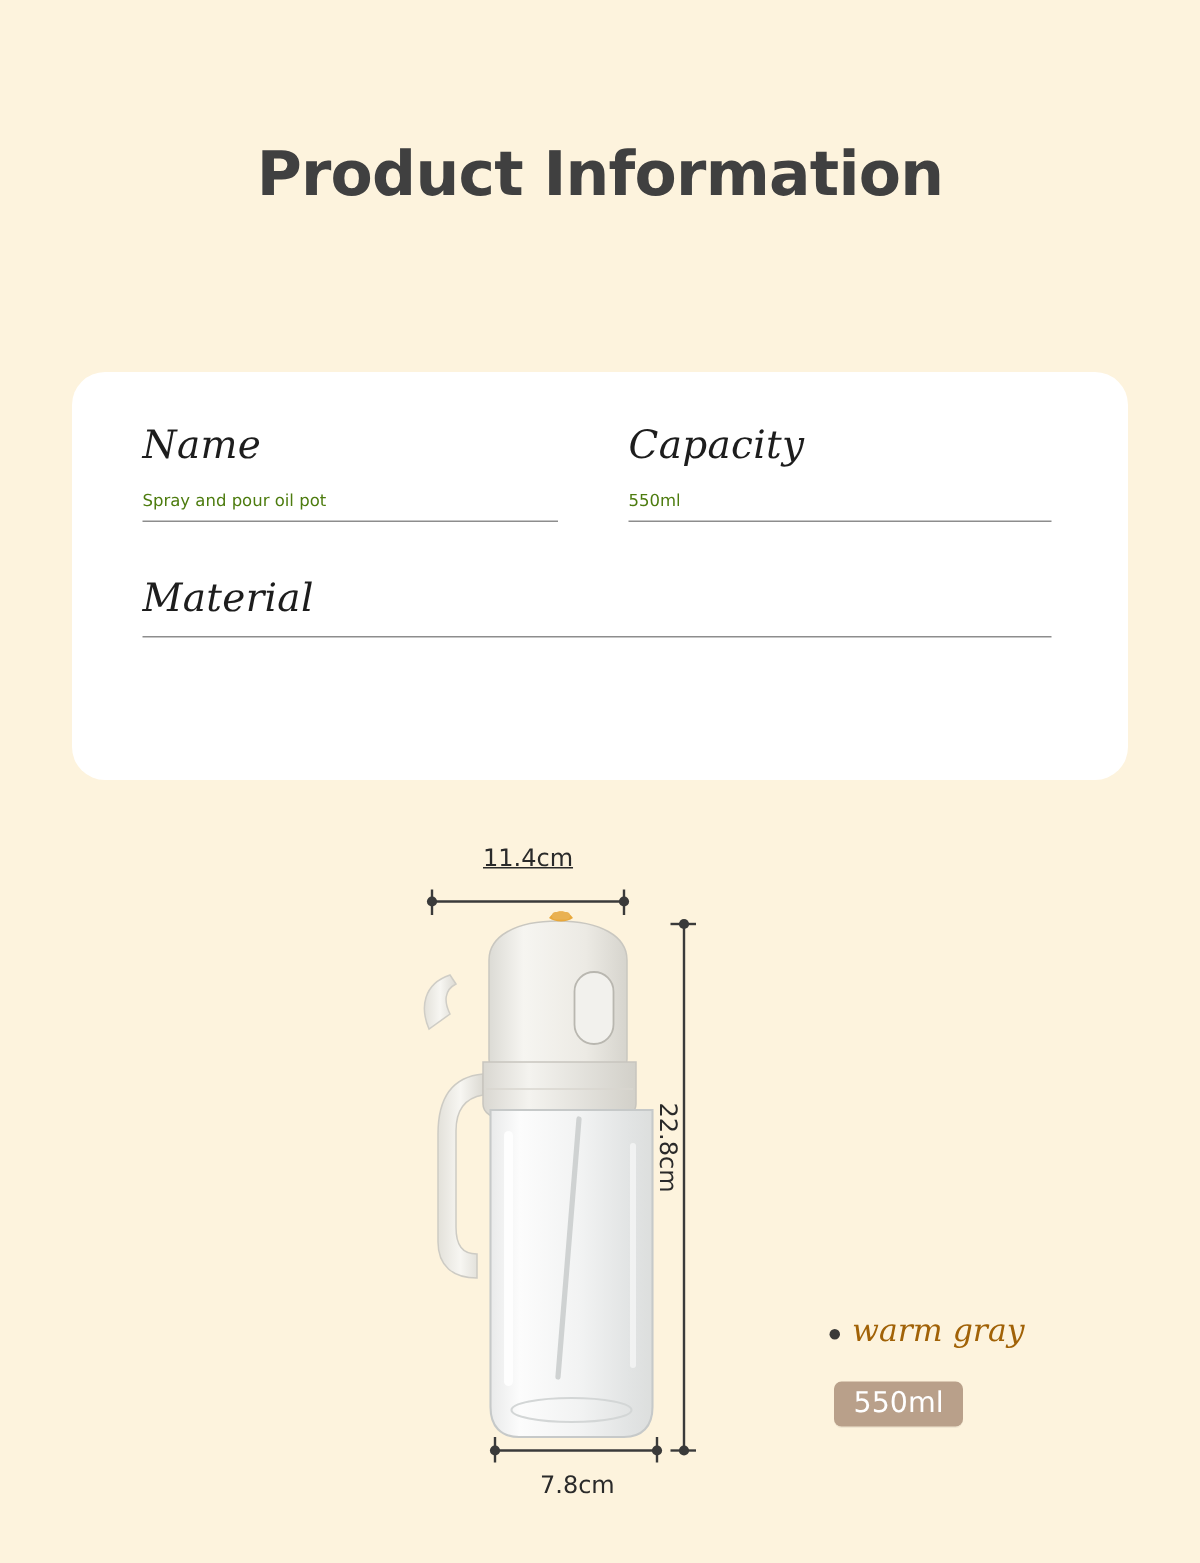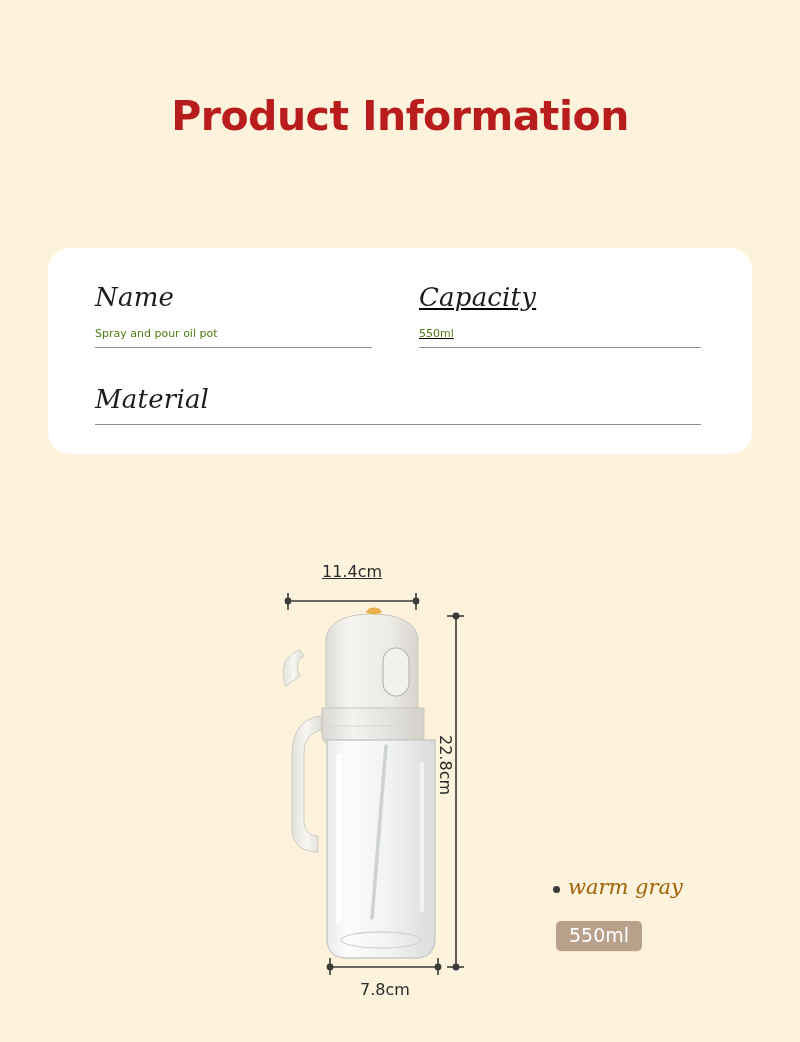--- a/index.html
+++ b/index.html
@@ -24,30 +24,30 @@
   .page-title {
     position: absolute;
     top: 92px;
     left: 0;
     width: 800px;
     text-align: center;
     font-family: "DejaVu Sans", sans-serif;
     font-weight: bold;
     font-size: 41px;
     letter-spacing: -0.5px;
-    color: #b91c1c;
+    color: #404040;
   }
 
   
   .info-card {
     position: absolute;
     left: 48px;
     top: 248px;
     width: 704px;
-    height: 206px;
+    height: 272px;
     background: #ffffff;
     border-radius: 22px;
     box-sizing: border-box;
     padding-left: 20px;
   }
 
   .field {
     position: absolute;
   }
   .field-label {
@@ -71,21 +71,21 @@
   .rule {
     height: 1px;
     background: #8d8d8d;
     width: 100%;
   }
 
   #field-name { left: 47px; top: 34px; width: 277px; }
   #field-name .field-label { margin-bottom: 15px; }
   #field-name .field-value { margin-bottom: 7px; }
 
-  #field-capacity { left: 371px; top: 34px; width: 282px; text-decoration: underline; }
+  #field-capacity { left: 371px; top: 34px; width: 282px; }
   #field-capacity .field-label { margin-bottom: 15px; }
   #field-capacity .field-value { margin-bottom: 7px; }
 
   #field-material { left: 47px; top: 136px; width: 606px; }
   #field-material .field-label { margin-bottom: 10px; }
   #field-material .field-value { margin-bottom: 6px; }
 
   
   .diagram {
     position: absolute;

